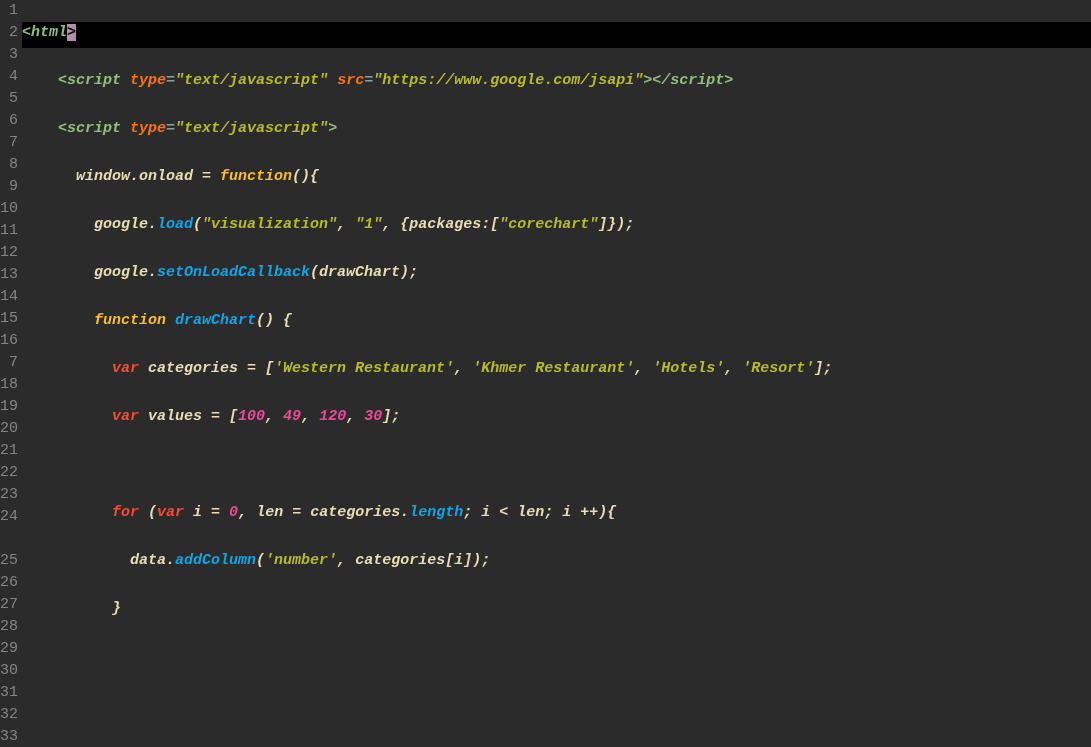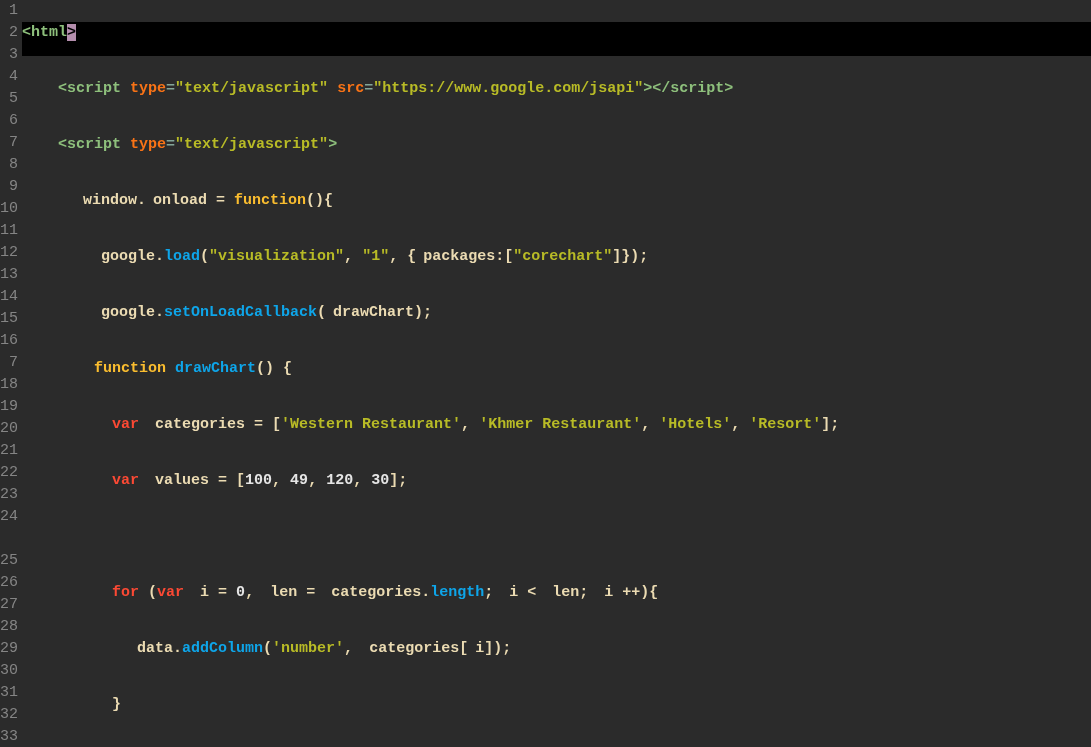--- a/index.html
+++ b/index.html
@@ -24,34 +24,34 @@
 }
 .gutter .ln {
   height: 22px;
 }
 .code {
   flex: 1;
   white-space: pre;
   color: #d4d4d4;
   font-weight: bold;
 }
-.code .row { height: 34px; }
+.code .row { height: 26px; font-style: italic; }
 .code .row.current { background: #000; }
 .cursor {
   background: #b48ead;
   color: #000;
 }
 .tag { color: #8ec07c; }
 .attrname { color: #f97316; }
 .str { color: #b8bb26; }
 .kw { color: #fb4934; }
 .kw2 { color: #fabd2f; }
 .func { color: #0ea5e9; }
-.num { color: #e5e5e5; margin-top: 8px; }
-.ident { color: #ebdbb2; margin-left: 7px; }
+.num { color: #ec4899; margin-top: 8px; }
+.ident { color: #ebdbb2; }
 .punc { color: #ebdbb2; }
 .op { color: #83a598; }
 </style>
 </head>
 <body>
 
 <div class="gutter">
   <div class="ln">1</div>
   <div class="ln">2</div>
   <div class="ln">3</div>

